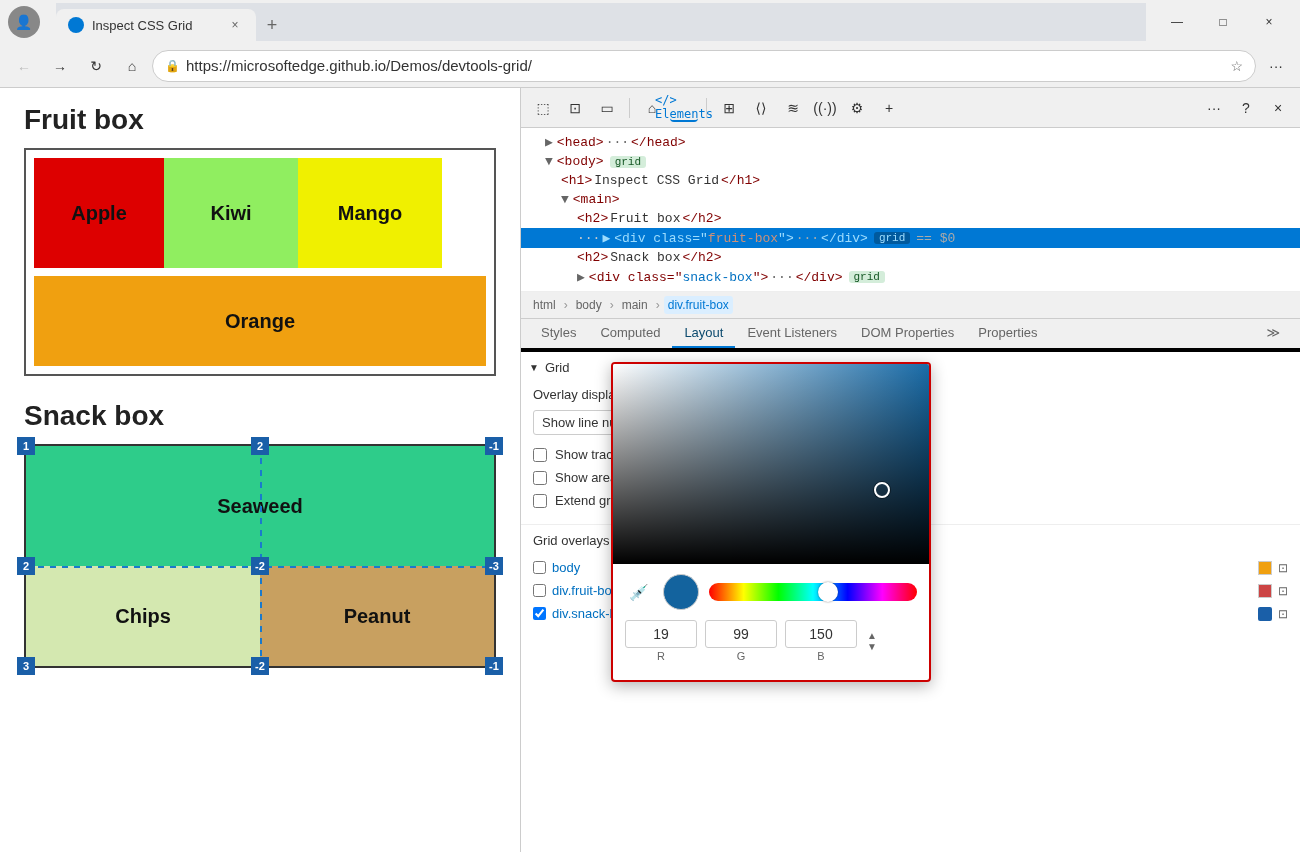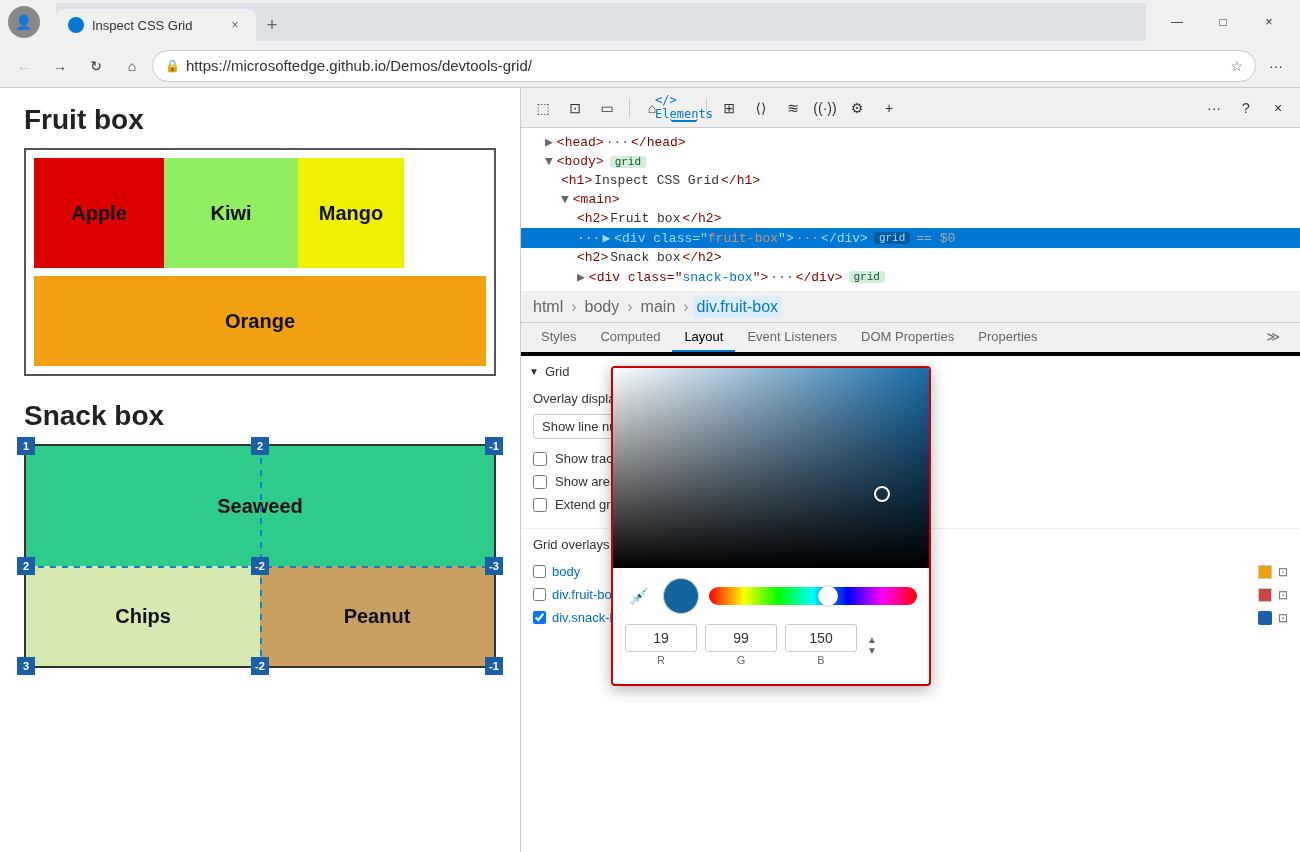--- a/index.html
+++ b/index.html
@@ -26,21 +26,21 @@
     .content-area { display: flex; flex: 1; overflow: hidden; }
 
     
     .webpage { width: 520px; flex-shrink: 0; background: white; padding: 16px 24px; overflow-y: auto; }
     .fruit-box-title { font-size: 28px; font-weight: bold; color: #222; margin-bottom: 12px; }
     .fruit-grid { border: 2px solid #555; padding: 8px; margin-bottom: 24px; }
     .fruit-row1 { display: flex; margin-bottom: 8px; }
     .fruit-cell { display: flex; align-items: center; justify-content: center; font-size: 20px; font-weight: bold; }
     .fruit-apple { background: #dd0000; color: #111; width: 130px; height: 110px; }
     .fruit-kiwi { background: #90ee60; color: #111; width: 134px; height: 110px; }
-    .fruit-mango { background: #f0f000; color: #111; width: 106px; height: 110px; }
+    .fruit-mango { background: #f0f000; color: #111; width: 144px; height: 110px; }
     .fruit-orange { background: #f0a010; color: #111; width: 100%; height: 90px; }
     .snack-box-title { font-size: 28px; font-weight: bold; color: #222; margin-bottom: 12px; }
     .snack-grid-wrapper { position: relative; border: 2px solid #333; }
     .snack-grid { display: grid; grid-template-columns: 1fr 1fr; grid-template-rows: auto auto; }
     .snack-seaweed { background: #2ecc8a; color: #111; font-size: 20px; font-weight: bold; display: flex; align-items: center; justify-content: center; grid-column: 1 / 3; height: 120px; position: relative; }
     .snack-chips { background: #d4e8b0; color: #111; font-size: 20px; font-weight: bold; display: flex; align-items: center; justify-content: center; height: 100px; }
     .snack-peanut { background: #c8a060; color: #111; font-size: 20px; font-weight: bold; display: flex; align-items: center; justify-content: center; height: 100px; }
     
     .grid-label { position: absolute; background: #1a5fa8; color: white; font-size: 11px; font-weight: bold; width: 18px; height: 18px; display: flex; align-items: center; justify-content: center; z-index: 10; }
     .grid-label-top-left { top: -9px; left: -9px; }
@@ -68,28 +68,28 @@
     .dom-line.selected { background: #0078d4; color: white; }
     .dom-line.selected .dom-badge { background: #005a9e; color: white; }
     .dom-tag { color: #800000; }
     .dom-badge { background: #d4edda; color: #155724; border-radius: 3px; padding: 0 5px; font-size: 11px; margin-left: 4px; }
     .dom-indent-1 { padding-left: 24px; }
     .dom-indent-2 { padding-left: 40px; }
     .dom-indent-3 { padding-left: 56px; }
     .dom-toggle { margin-right: 2px; color: #666; }
 
     
-    .breadcrumb { display: flex; align-items: center; background: #f0f0f0; border-bottom: 1px solid #ccc; padding: 4px 8px; font-size: 16px; gap: 4px; overflow: hidden; }
+    .breadcrumb { display: flex; align-items: center; background: #f0f0f0; border-bottom: 1px solid #ccc; padding: 4px 8px; font-size: 12px; gap: 4px; overflow: hidden; }
     .bc-item { color: #666; cursor: pointer; padding: 2px 4px; border-radius: 3px; white-space: nowrap; }
     .bc-item.active { color: #0078d4; background: #daeeff; }
 
     
     .panel-tabs { display: flex; align-items: center; background: #f0f0f0; border-bottom: 4px solid #000000; padding: 0 8px; }
     .panel-tab { padding: 6px 12px; font-size: 13px; color: #666; cursor: pointer; border-bottom: 2px solid transparent; white-space: nowrap; }
-    .panel-tab.active { color: #000000; border-bottom: 2px solid #0078d4; }
+    .panel-tab.active { color: #0c4a6e; border-bottom: 2px solid #0078d4; }
     .panel-tab-more { margin-left: auto; }
 
     
     .layout-panel { flex: 1; overflow-y: auto; background: white; position: relative; }
     .grid-section { padding: 4px 0; }
     .grid-section-header { display: flex; align-items: center; padding: 4px 8px; font-size: 13px; color: #333; font-weight: 500; }
     .grid-section-arrow { margin-right: 6px; font-size: 10px; }
     .overlay-display { padding: 8px 12px; font-size: 13px; }
     .overlay-label { color: #333; margin-bottom: 8px; font-weight: 500; }
     .overlay-dropdown { border: 1px solid #ccc; border-radius: 3px; padding: 4px 8px; font-size: 13px; color: #333; display: flex; align-items: center; justify-content: space-between; cursor: pointer; background: white; width: 240px; margin-bottom: 8px; }

